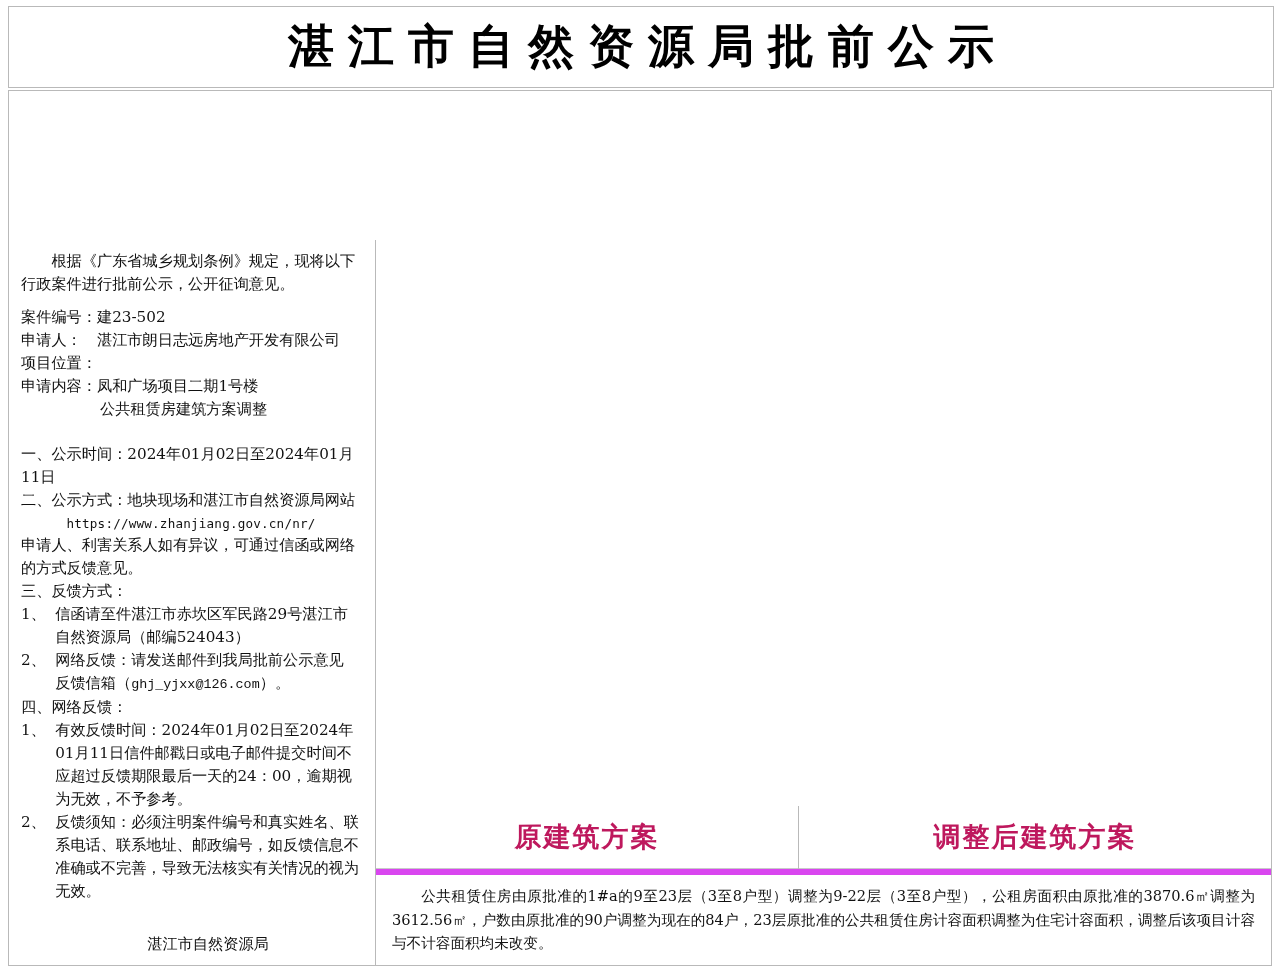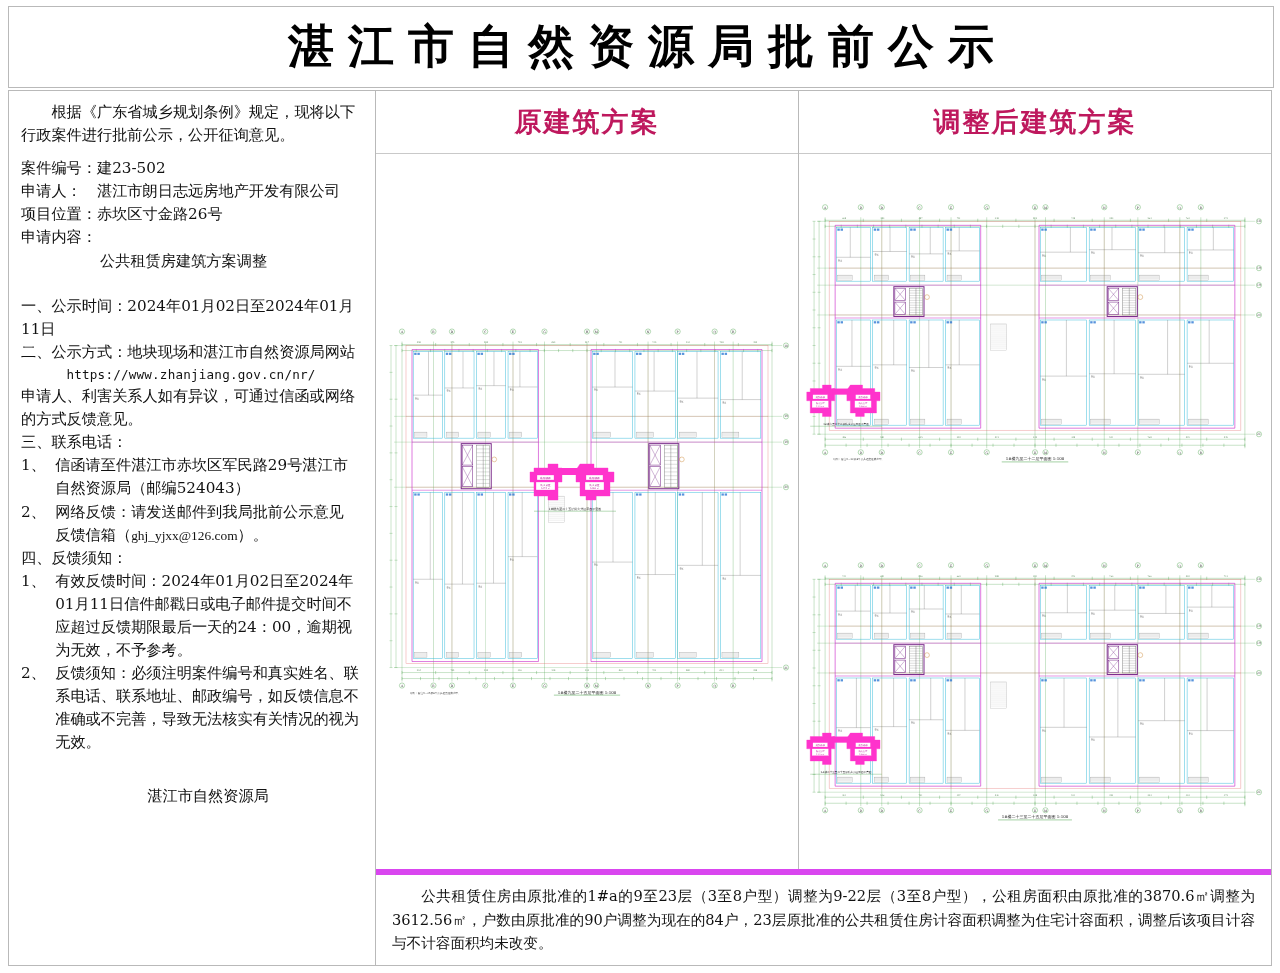--- a/index.html
+++ b/index.html
@@ -11,41 +11,41 @@
 
   
   .title-band{position:absolute;left:8px;top:6px;width:1264px;height:80px;
     border:1px solid #b9b9b9;background:#fff;display:flex;align-items:center;justify-content:center;}
   .title-band h1{margin:0;font-size:46px;font-weight:700;letter-spacing:14px;
     font-family:"DejaVu Sans","Liberation Sans",sans-serif;white-space:nowrap;
     text-indent:14px;color:#000;}
 
   
   .body-frame{position:absolute;left:8px;top:90px;width:1264px;height:876px;
-    border:1px solid #b9b9b9;box-sizing:border-box;display:flex;background:#fff;}
+    border:1px solid #b9b9b9;box-sizing:border-box;display:flex;background:#fff;align-items:flex-end;}
 
   
   .notice{width:367px;flex:none;border-right:1px solid #b9b9b9;box-sizing:border-box;
     padding:10px 14px 8px 12px;font-size:15.2px;line-height:1.52;position:relative;}
   .notice p{margin:0;}
   .p-intro{text-indent:2em;margin-bottom:10px !important;}
   .kv{display:flex;align-items:flex-start;}
   .kv .k{white-space:nowrap;}
   .kv .v{flex:1;}
   .kv-ind .v{padding-left:1.0em;}
   .cont2{padding-left:5.2em;}
   .gap-lg{height:22px;}
   .url{display:block;text-align:center;font-family:"DejaVu Sans Mono","Liberation Mono",monospace;
     font-size:12.6px;letter-spacing:.2px;margin:1px 0 1px 0;}
   .li{display:flex;align-items:flex-start;}
   .li .num{width:2.25em;flex:none;}
   .li .txt{flex:1;}
   .li .txt .ind{display:block;}
   .sign{margin-top:30px;text-align:center;padding-left:34px;line-height:1.55;}
-  .mono{font-family:Liberation Serif, serif;font-size:13.4px;}
+  .mono{font-family:Liberation Mono, monospace;font-size:13.4px;}
 
   
   .draw-area{flex:1;display:flex;flex-direction:column;box-sizing:border-box;}
   .panes{flex:1;display:flex;min-height:0;}
   .pane{box-sizing:border-box;display:flex;flex-direction:column;min-width:0;}
   .pane.left-pane{width:423px;flex:none;border-right:1px solid #b9b9b9;}
   .pane.right-pane{flex:1;}
   .pane-head{height:62px;flex:none;display:flex;align-items:center;justify-content:center;
     border-bottom:1px solid #c9c9c9;}
   .pane-head span{font-size:27px;font-weight:600;letter-spacing:2px;
@@ -80,52 +80,52 @@
       <div class="kv">
         <span class="k">案件编号：</span>
         <span class="v">建23-502</span>
       </div>
       <div class="kv kv-ind">
         <span class="k">申请人：</span>
         <span class="v">湛江市朗日志远房地产开发有限公司</span>
       </div>
       <div class="kv">
         <span class="k">项目位置：</span>
-        <span class="v">赤坎区寸金路26号</span>
       </div>
       <div class="kv">
         <span class="k">申请内容：</span>
+        <span class="v">凤和广场项目二期1号楼</span>
       </div>
       <p class="cont2">公共租赁房建筑方案调整</p>
 
       <div class="gap-lg"></div>
 
       <p>一、公示时间：2024年01月02日至2024年01月11日</p>
       <p>二、公示方式：地块现场和湛江市自然资源局网站</p>
       <span class="url">https://www.zhanjiang.gov.cn/nr/</span>
       <p>申请人、利害关系人如有异议，可通过信函或网络的方式反馈意见。</p>
-      <p>三、联系电话：</p>
+      <p>三、反馈方式：</p>
 
       <div class="li">
         <span class="num">1、</span>
         <span class="txt">
           <span class="ind">信函请至件湛江市赤坎区军民路29号湛江市</span>
           <span class="ind">自然资源局（邮编524043）</span>
         </span>
       </div>
 
       <div class="li">
         <span class="num">2、</span>
         <span class="txt">
           <span class="ind">网络反馈：请发送邮件到我局批前公示意见</span>
           <span class="ind"><span>反馈信箱（</span><span class="mono">ghj_yjxx@126.com</span><span>）。</span></span>
         </span>
       </div>
 
-      <p>四、反馈须知：</p>
+      <p>四、网络反馈：</p>
 
       <div class="li">
         <span class="num">1、</span>
         <span class="txt">有效反馈时间：2024年01月02日至2024年01月11日信件邮戳日或电子邮件提交时间不应超过反馈期限最后一天的24：00，逾期视为无效，不予参考。</span>
       </div>
       <div class="li">
         <span class="num">2、</span>
         <span class="txt">反馈须知：必须注明案件编号和真实姓名、联系电话、联系地址、邮政编号，如反馈信息不准确或不完善，导致无法核实有关情况的视为无效。</span>
       </div>
 

